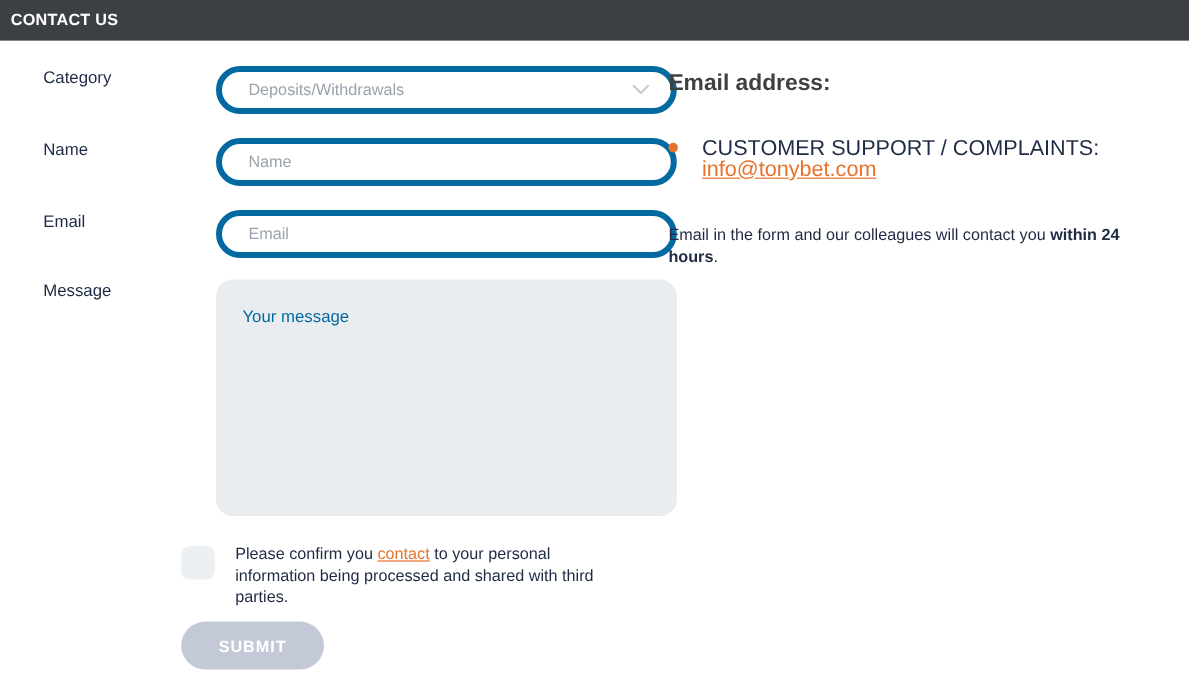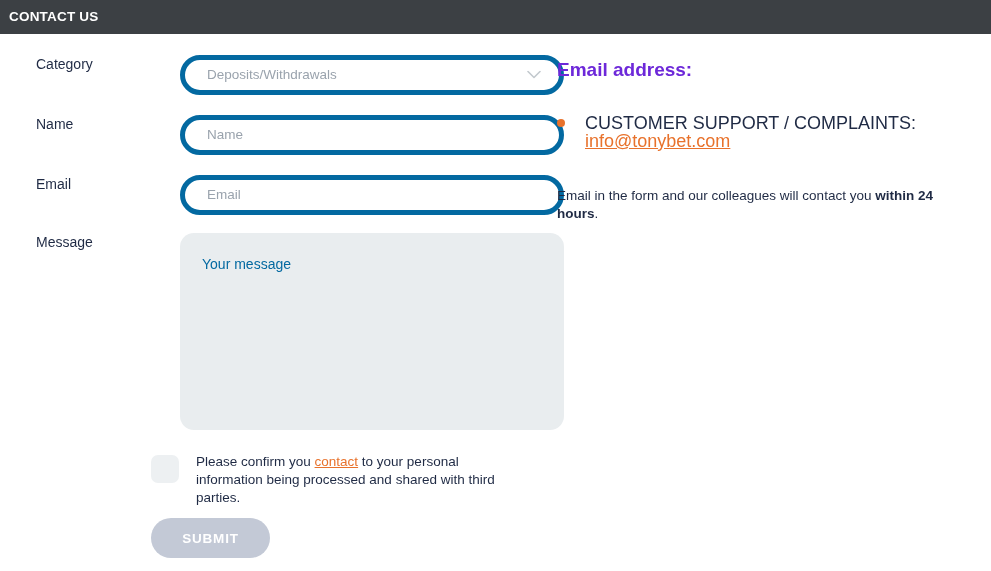--- a/index.html
+++ b/index.html
@@ -167,21 +167,21 @@
     left: 557px;
     top: 0;
     width: 434px;
   }
   .info-heading {
     position: absolute;
     left: 0;
     top: 26px;
     font-size: 19px;
     font-weight: bold;
-    color: #6d28d9;
+    color: #404040;
     line-height: 1;
   }
   .info-list {
     position: absolute;
     left: 0;
     top: 80px;
     margin: 0;
     padding: 0;
     list-style: none;
   }

